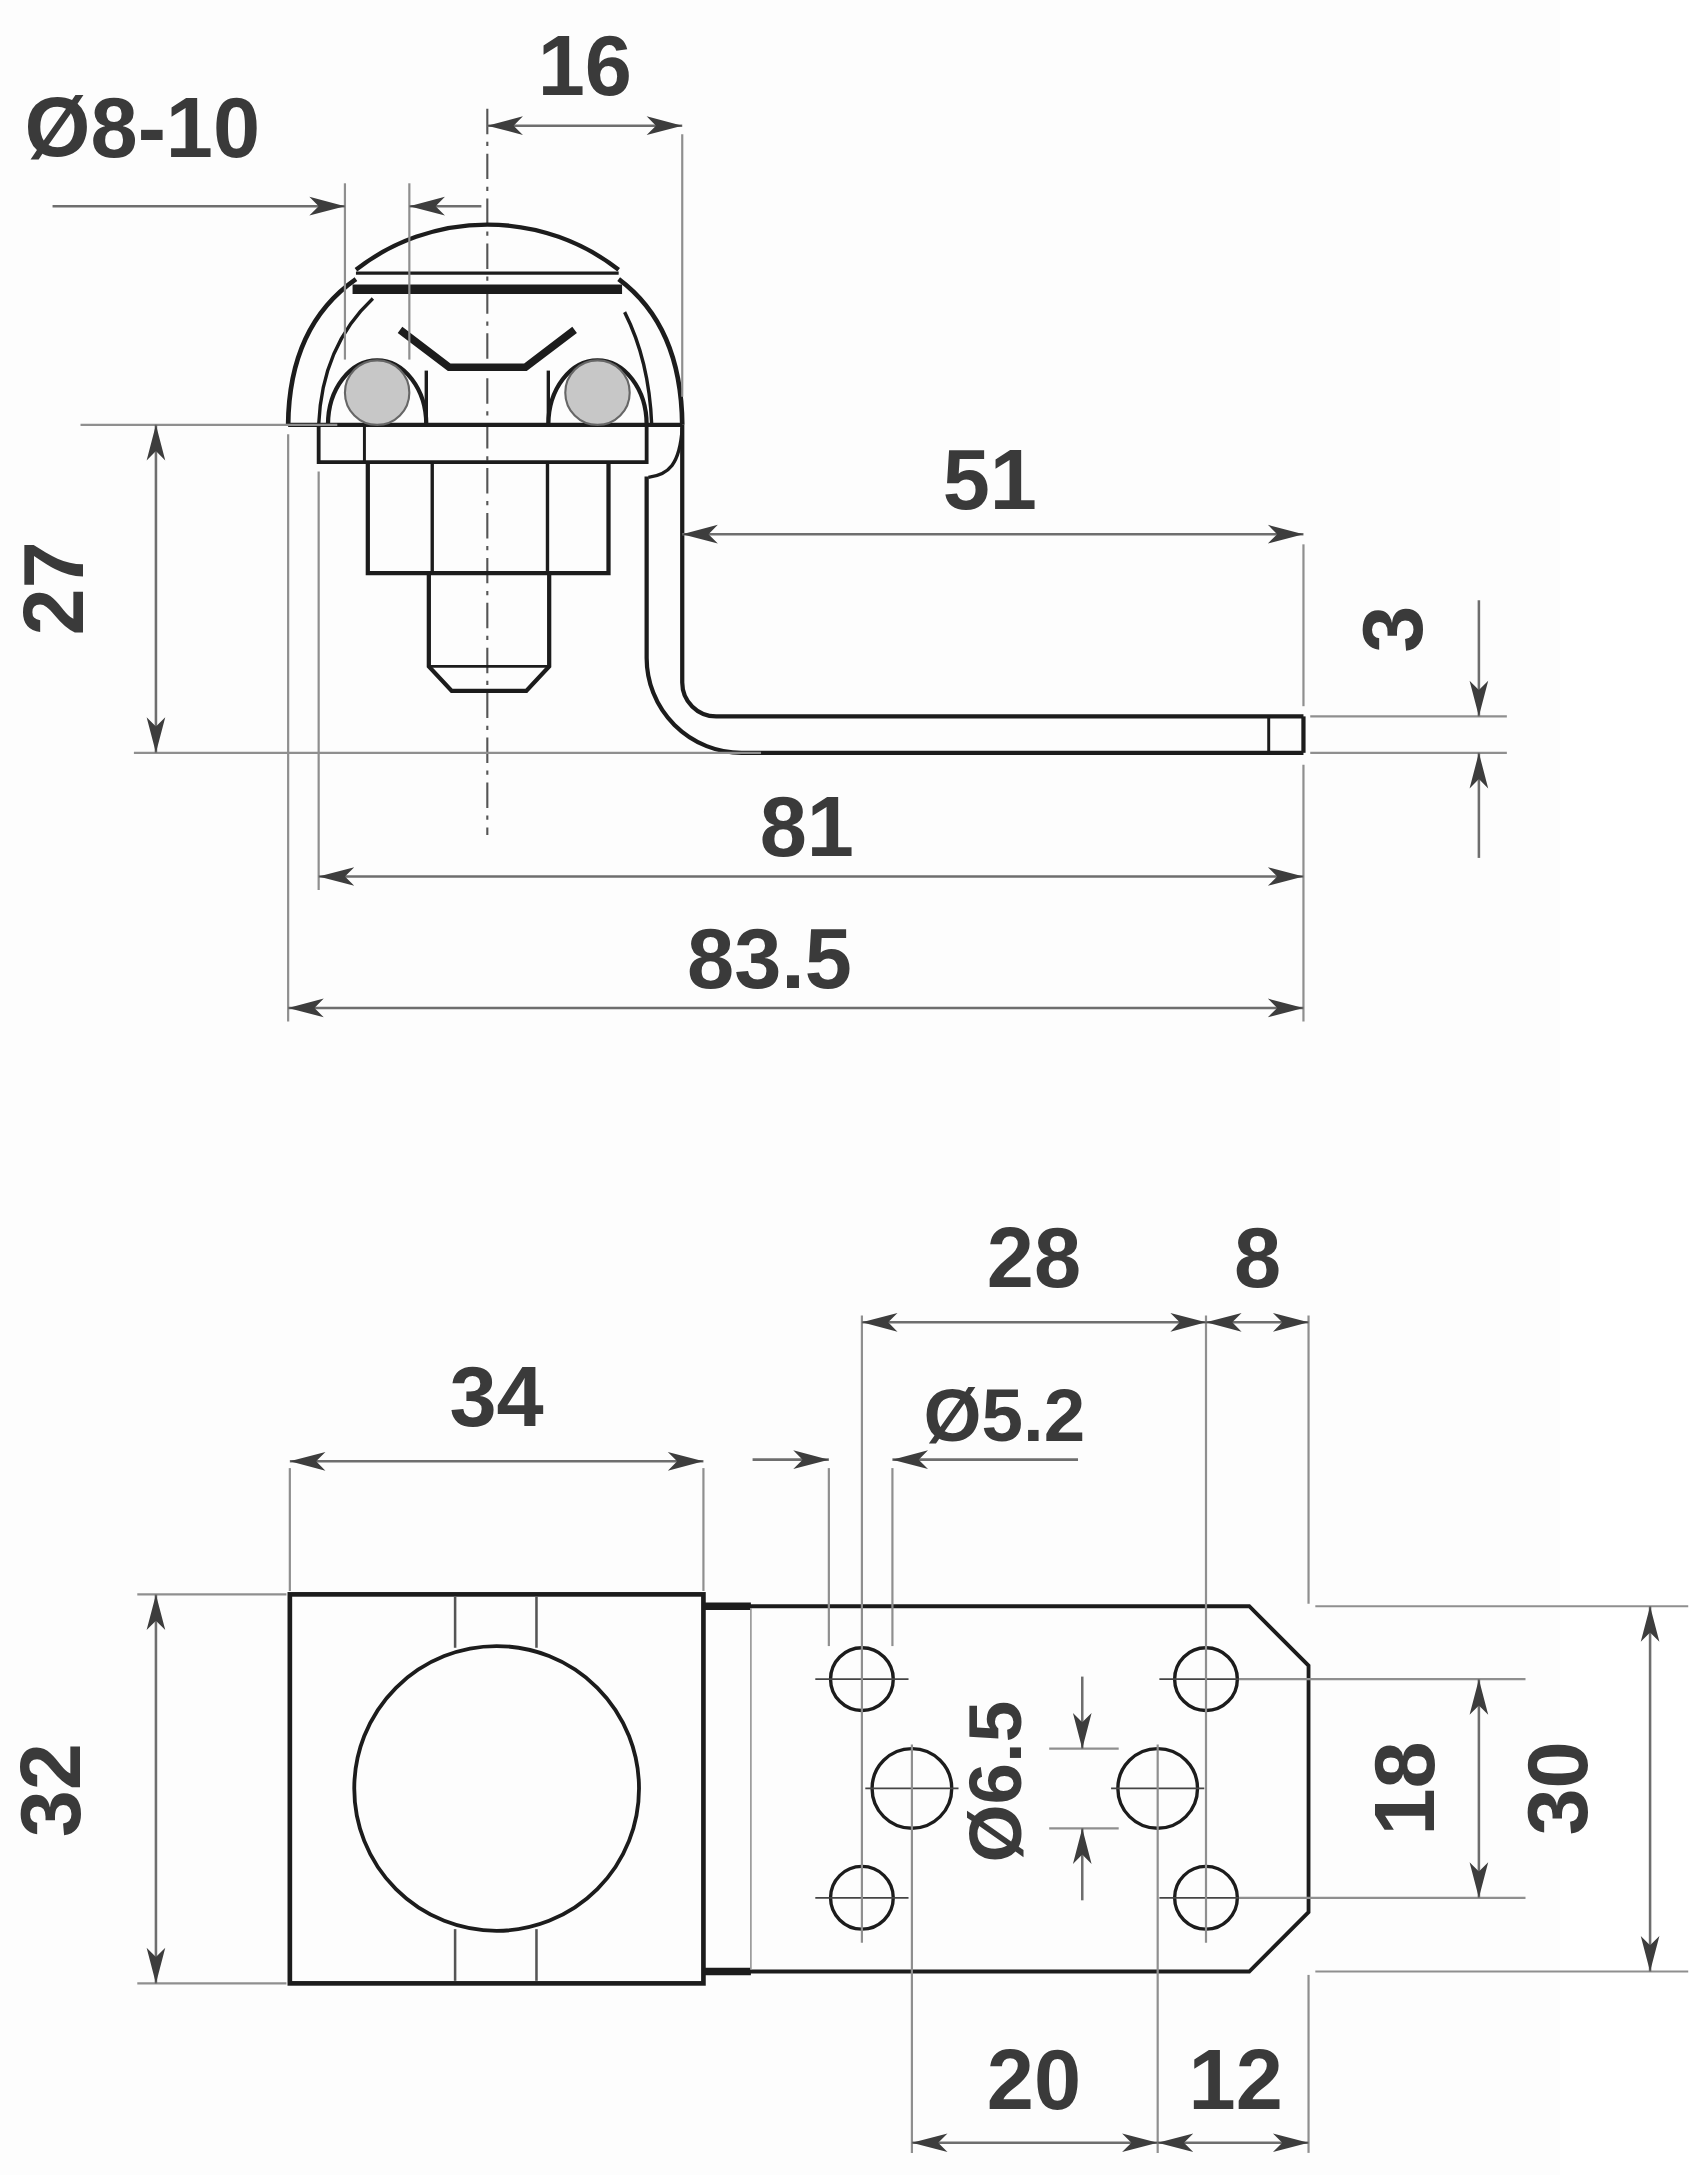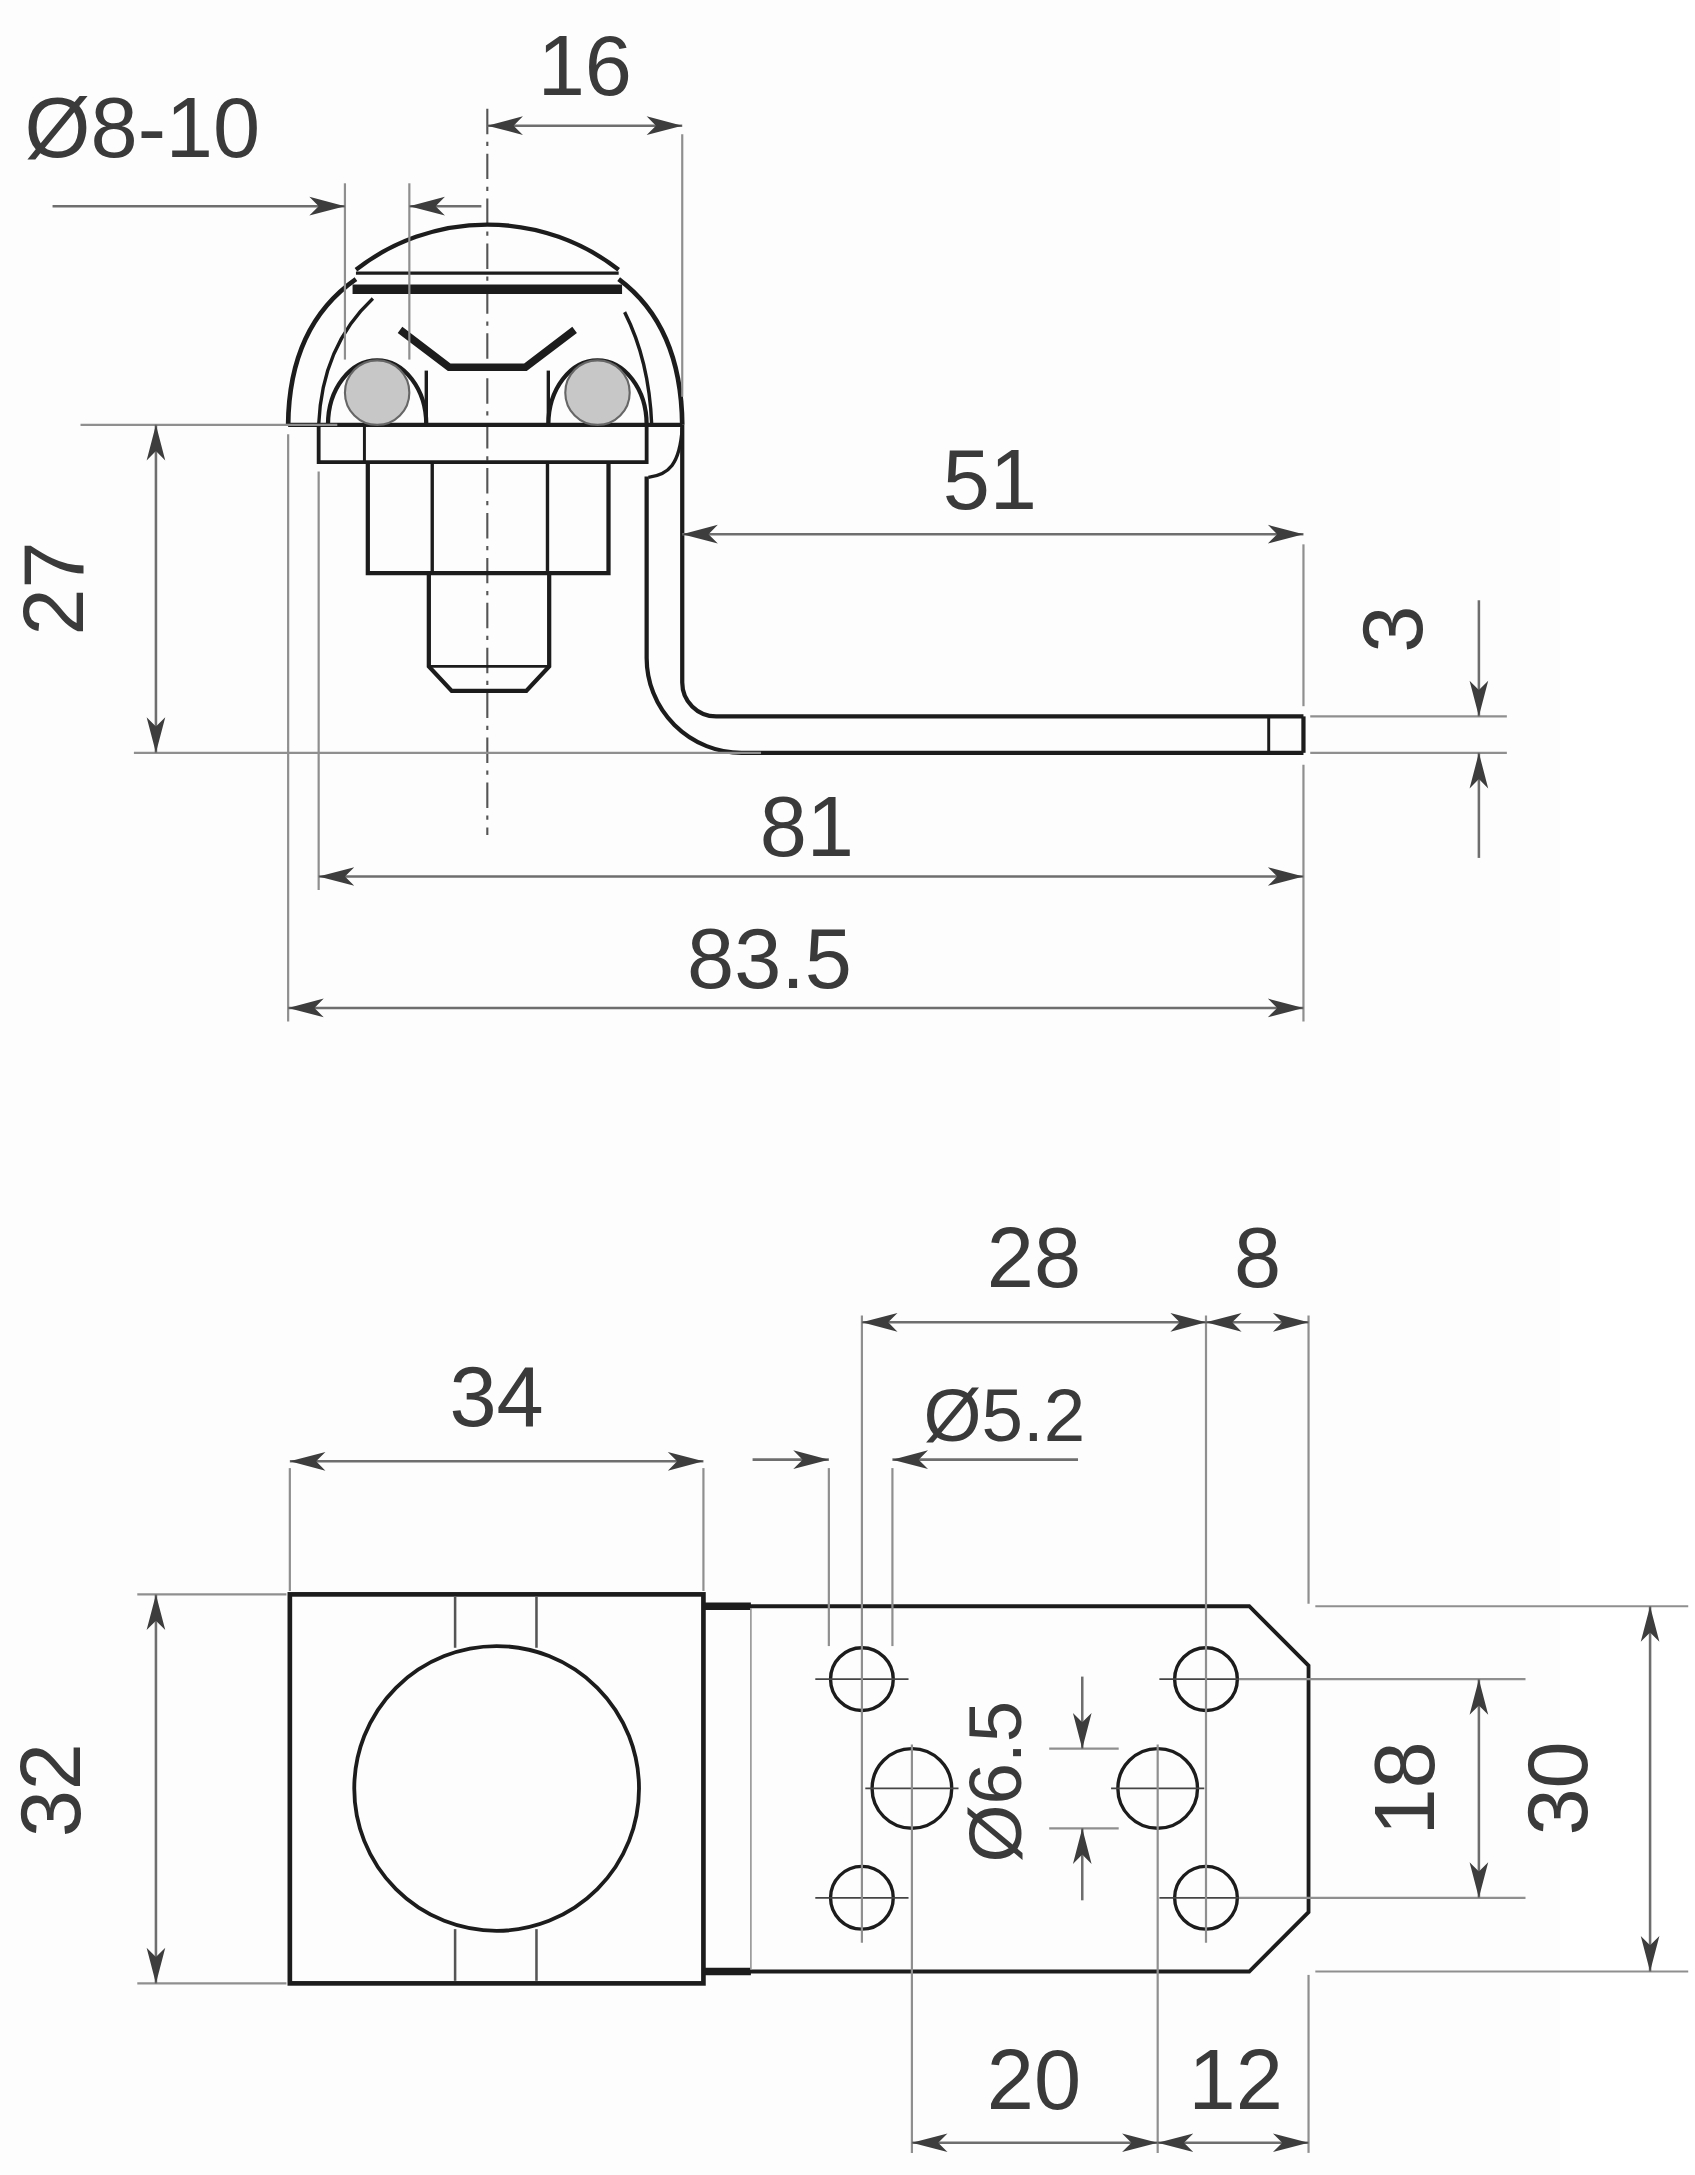--- a/index.html
+++ b/index.html
@@ -1,16 +1,16 @@
 <!DOCTYPE html>
 <html style="font-size:13.6px"><head>
 <meta charset="utf-8">
 <style>
   html,body{margin:0;padding:0;background:#ffffff;}
-  .page{width:1560px;height:2176px;background:#fdfdfd;position:relative;font-family:"Liberation Sans",sans-serif;}
+  .page{width:1560px;height:2176px;background:#fdfdfd;position:relative;font-family:"Liberation Sans",sans-serif;font-weight:bold;}
   svg{display:block;}
   text{fill:#3a3a3a;font-family:"Liberation Sans",sans-serif;font-size:100px;}
   text.small{font-size:88px;}
   .part{stroke:#1c1c1c;fill:none;}
   .dim{stroke:#6e6e6e;stroke-width:3;fill:none;}
   .ext{stroke:#8f8f8f;stroke-width:2.6;fill:none;}
   .thin{stroke:#9a9a9a;stroke-width:2;fill:none;}
   .cl{stroke:#555555;stroke-width:2.5;fill:none;stroke-dasharray:30 9 5 9;}
   .cdash{stroke:#444444;stroke-width:2;fill:none;}
 </style>

